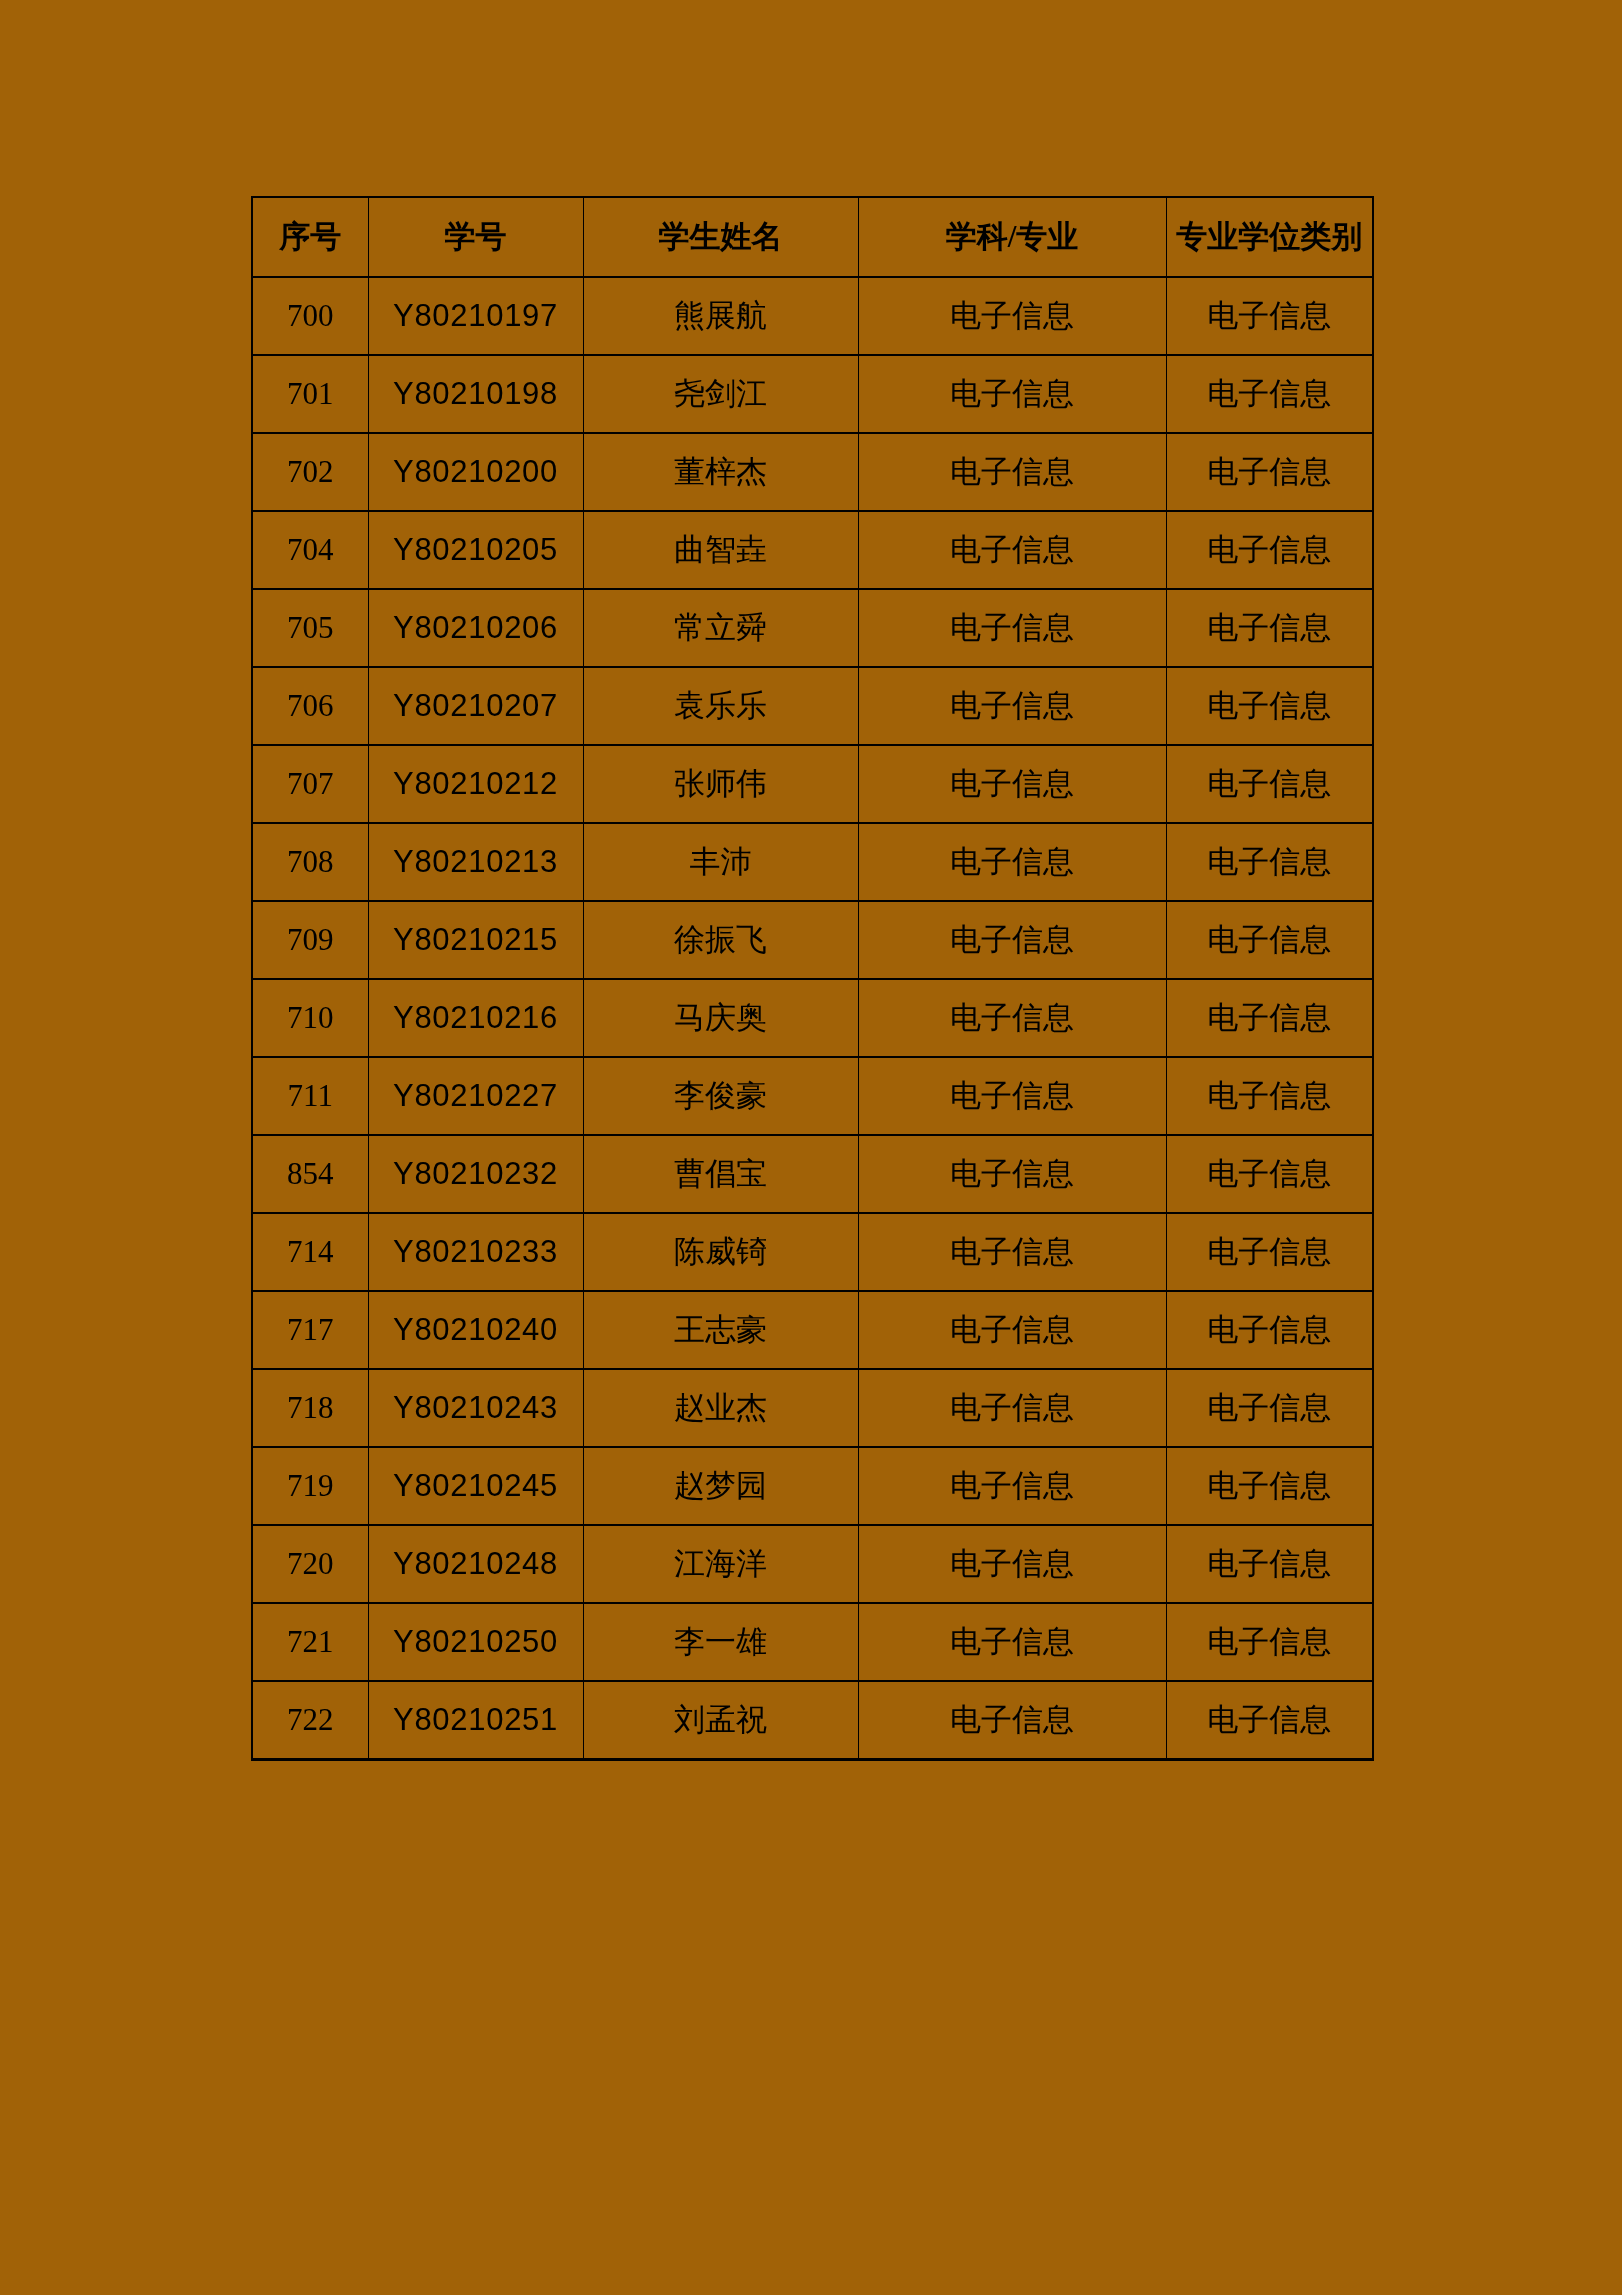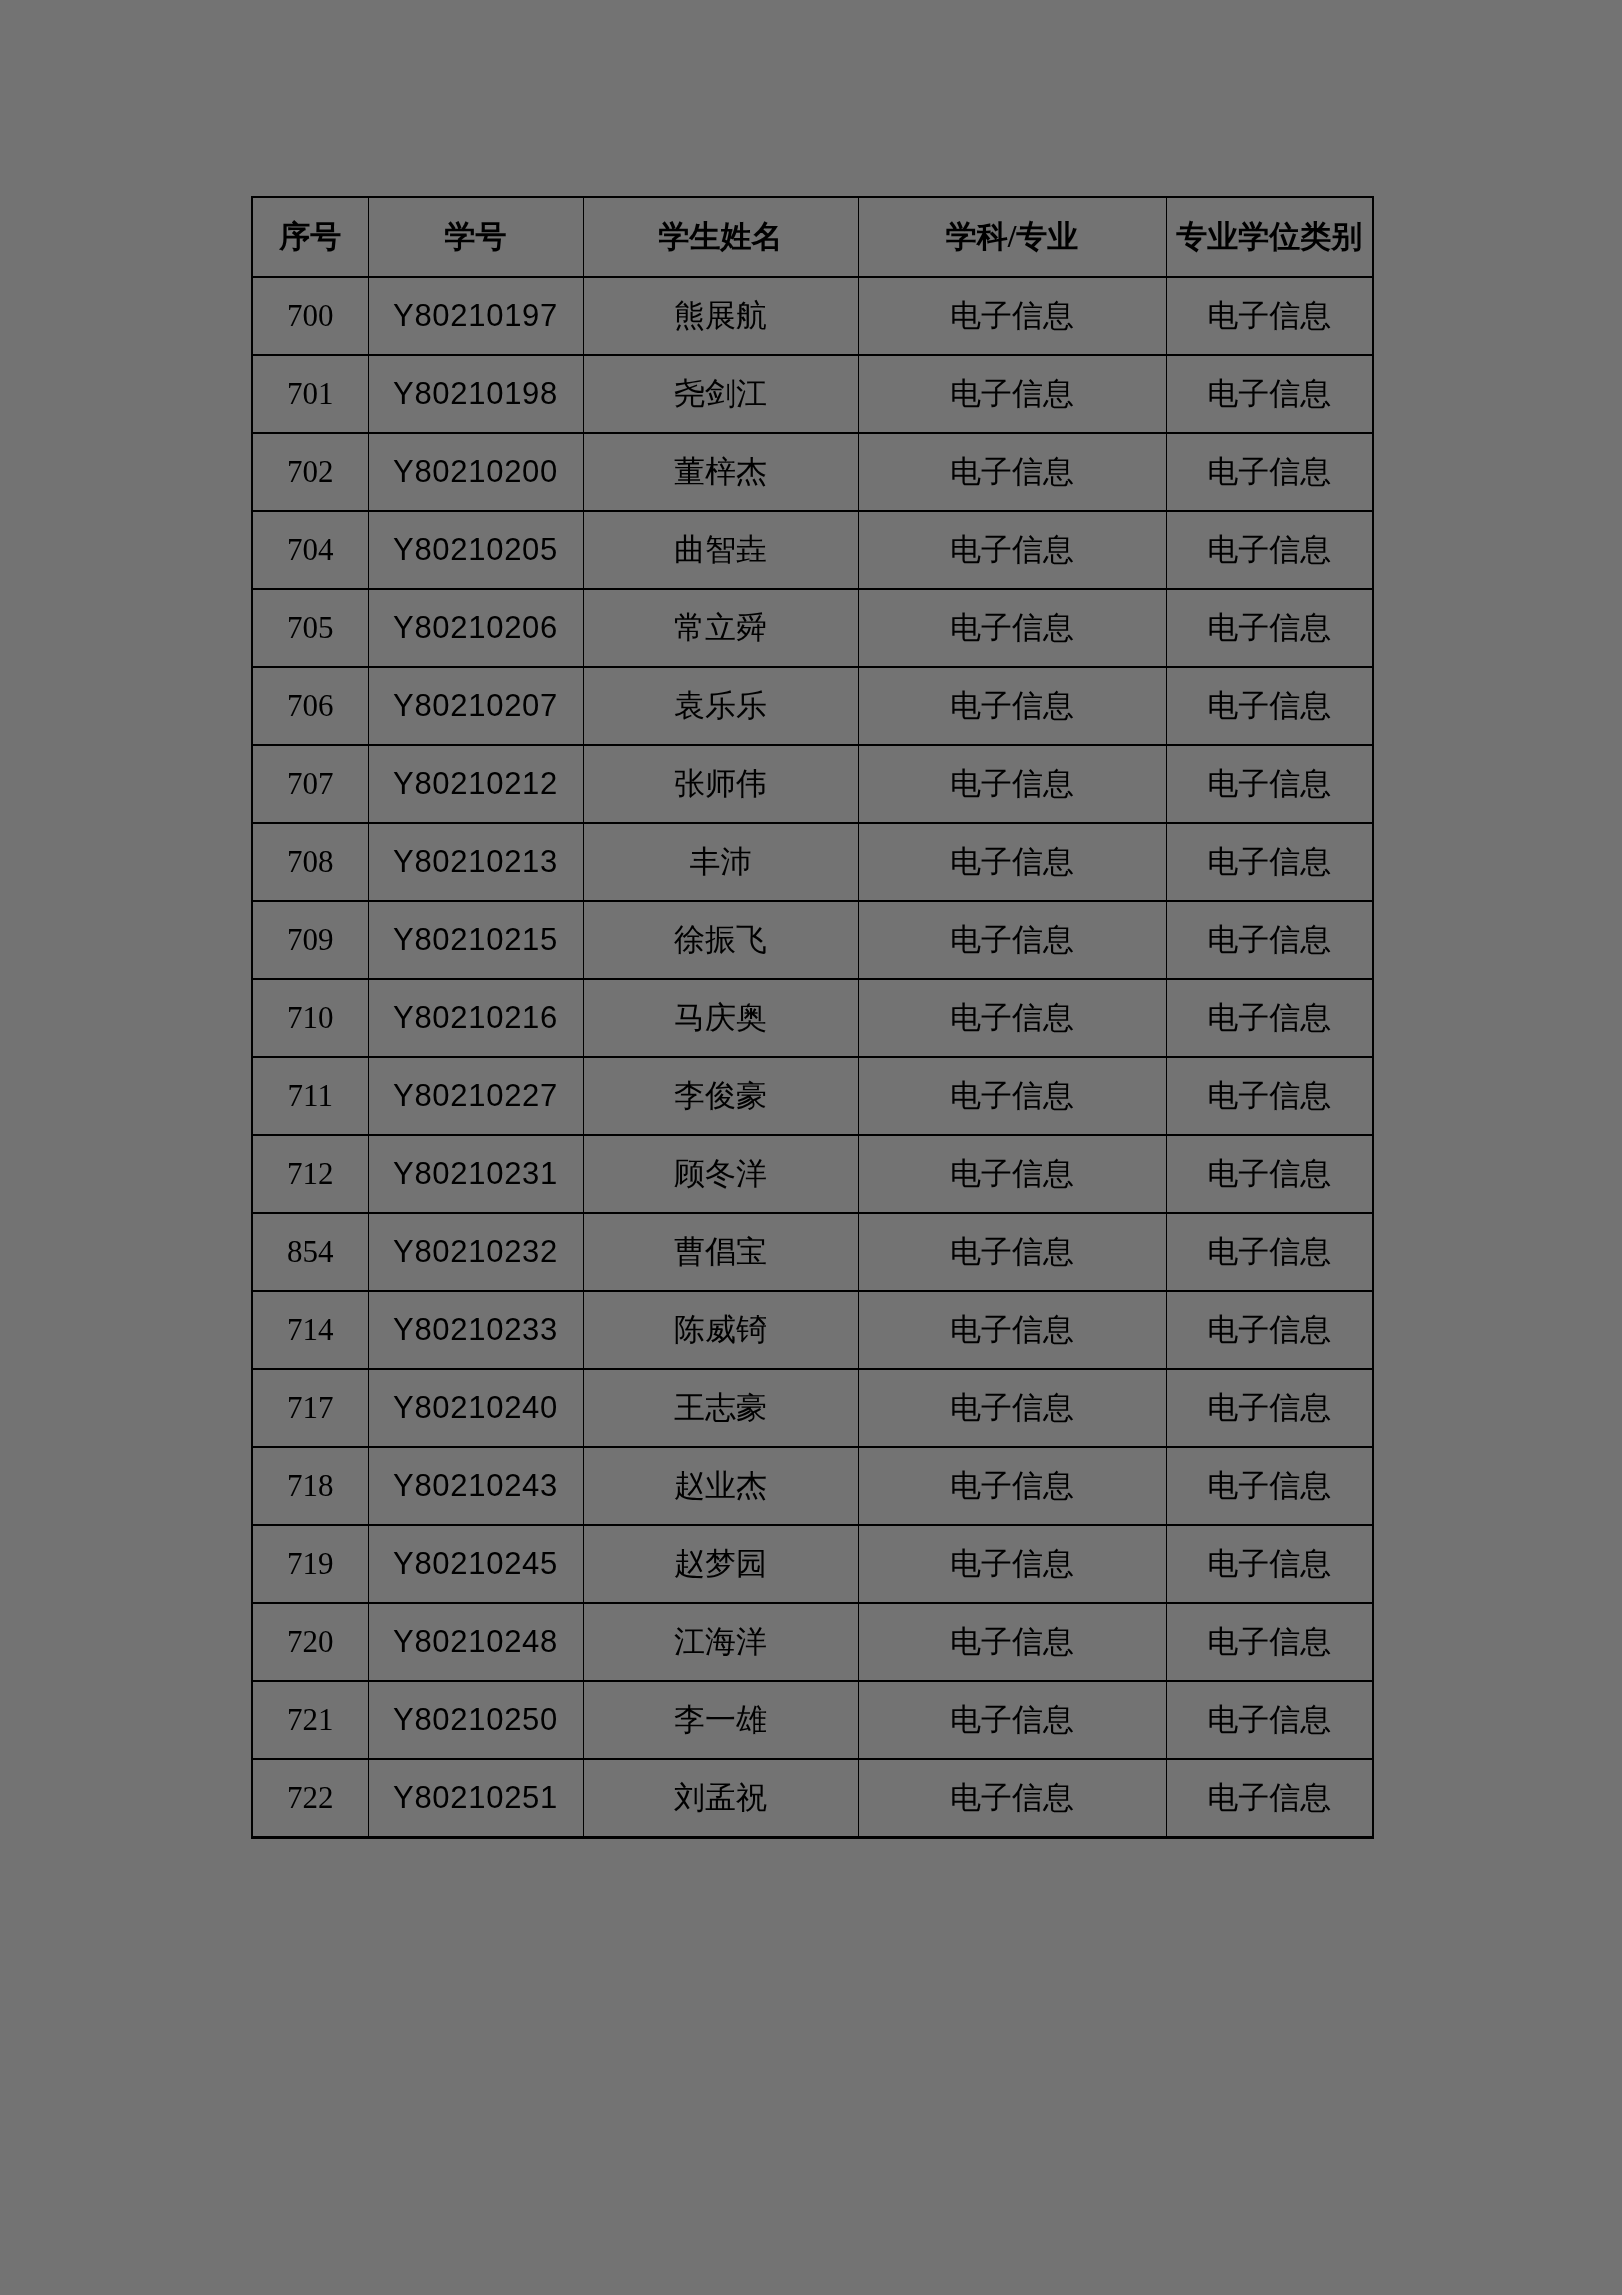--- a/index.html
+++ b/index.html
@@ -13,21 +13,21 @@
     position: relative;
     font-family: "Liberation Serif", "DejaVu Serif", serif;
     color: #000000;
   }
   .page {
     position: absolute;
     left: 0;
     top: 0;
     width: 1623px;
     height: 2295px;
-    background: #737373;
+    background: #a16207;
   }
   table.roster {
     position: absolute;
     left: 251px;
     top: 196px;
     width: 1121px;
     border-collapse: collapse;
     table-layout: fixed;
     border-top: 2.6px solid #000;
     border-bottom: 3.3px solid #000;
@@ -155,27 +155,20 @@
           <td>电子信息</td>
         </tr>
         <tr>
           <td>711</td>
           <td class="c-id">Y80210227</td>
           <td>李俊豪</td>
           <td>电子信息</td>
           <td>电子信息</td>
         </tr>
         <tr>
-          <td>712</td>
-          <td class="c-id">Y80210231</td>
-          <td>顾冬洋</td>
-          <td>电子信息</td>
-          <td>电子信息</td>
-        </tr>
-        <tr>
           <td>854</td>
           <td class="c-id">Y80210232</td>
           <td>曹倡宝</td>
           <td>电子信息</td>
           <td>电子信息</td>
         </tr>
         <tr>
           <td>714</td>
           <td class="c-id">Y80210233</td>
           <td>陈威锜</td>

